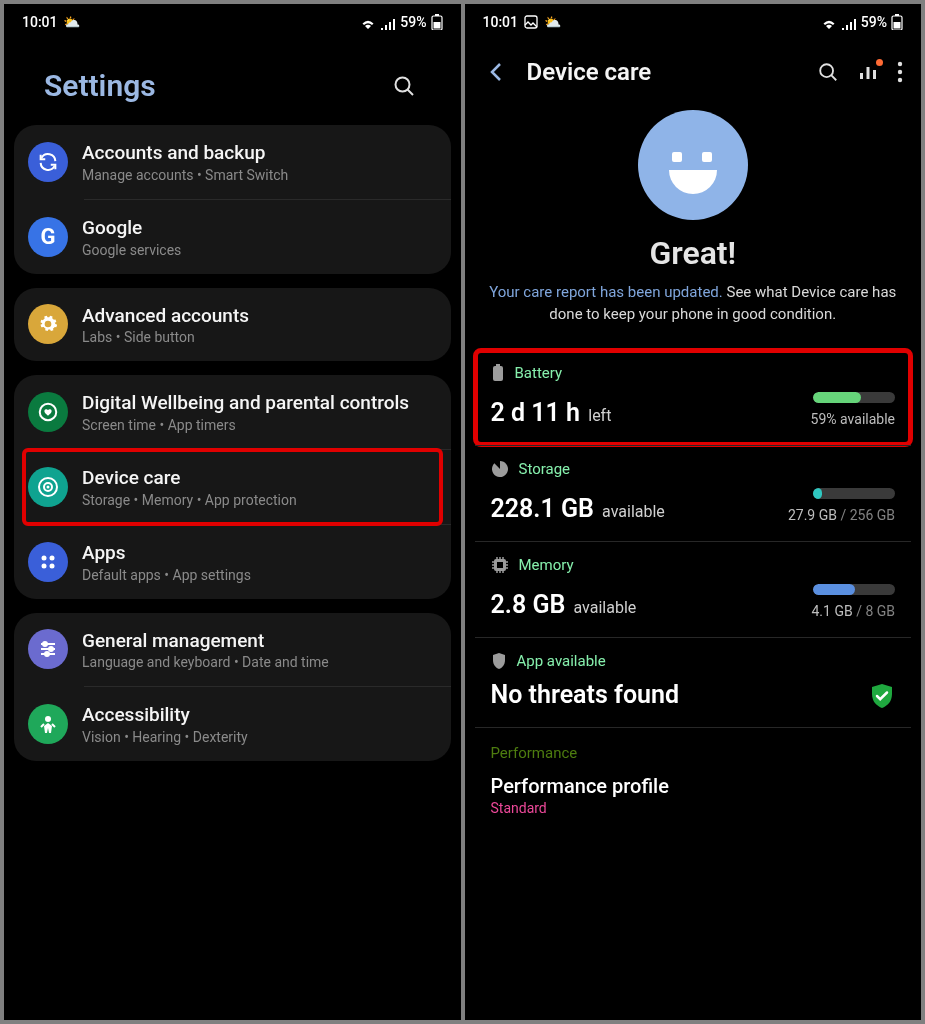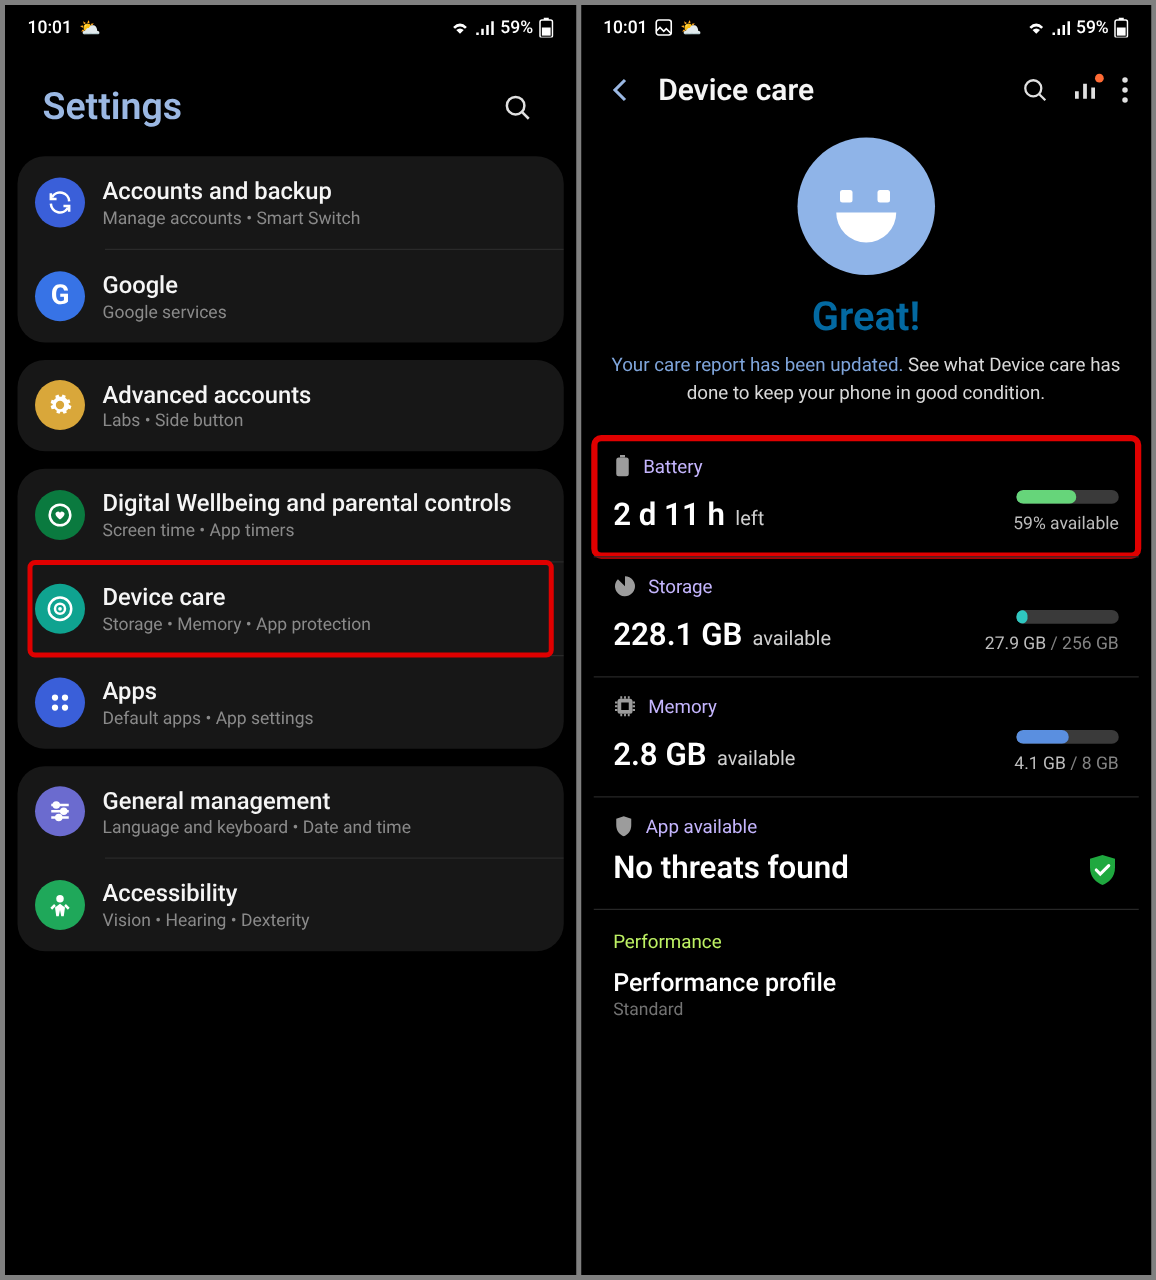--- a/index.html
+++ b/index.html
@@ -2,25 +2,25 @@
 <html><head>
 <meta charset="utf-8">
 <style>
 * { margin: 0; padding: 0; box-sizing: border-box; font-family: -apple-system, BlinkMacSystemFont, "Segoe UI", Roboto, sans-serif; }
 body { background: #808080; display: flex; gap: 4px; padding: 4px; width: 925px; height: 1024px; }
 .phone { flex: 1; background: #000; display: flex; flex-direction: column; overflow: hidden; border-radius: 0; }
 
 
 .status-bar { height: 36px; display: flex; align-items: center; justify-content: space-between; padding: 0 18px; color: #fff; font-size: 14px; font-weight: 500; }
 .status-left { display: flex; align-items: center; gap: 6px; }
-.status-right { display: flex; align-items: center; gap: 4px; }
+.status-right { display: flex; align-items: flex-end; gap: 4px; }
 .status-right svg { display: block; }
 
 
-.settings-header { display: flex; align-items: center; justify-content: space-between; padding: 28px 30px 22px; }
+.settings-header { display: flex; align-items: center; justify-content: space-between; padding: 28px 40px 22px; }
 .settings-title { color: #9bb8e3; font-size: 30px; font-weight: 600; }
 .search-icon-btn { width: 34px; height: 34px; display: flex; align-items: center; justify-content: center; }
 
 .card { background: #171717; margin: 0 10px 14px; border-radius: 22px; overflow: hidden; }
 .item { display: flex; align-items: center; padding: 16px 14px; gap: 14px; }
 .item-wrap { position: relative; }
 .item-wrap.hl { outline: 4px solid #e00000; outline-offset: -2px; border-radius: 4px; margin: 0 10px; }
 .item-wrap.hl .item { padding-left: 4px; padding-right: 4px; }
 .item-icon { width: 40px; height: 40px; border-radius: 20px; display: flex; align-items: center; justify-content: center; flex-shrink: 0; }
 .item-text { flex: 1; min-width: 0; }
@@ -44,45 +44,45 @@
 .dc-title { color: #f5f5f5; font-size: 24px; font-weight: 600; flex: 1; }
 .dc-actions { display: flex; align-items: center; gap: 18px; }
 .dc-action { display: flex; align-items: center; justify-content: center; position: relative; }
 .notif-dot { position: absolute; top: -2px; right: -4px; width: 7px; height: 7px; background: #ff6b35; border-radius: 50%; }
 
 .dc-hero { display: flex; flex-direction: column; align-items: center; padding: 14px 22px 18px; text-align: center; }
 .dc-face { width: 110px; height: 110px; border-radius: 55px; background: #8fb4e8; position: relative; margin-bottom: 14px; }
 .dc-face::before, .dc-face::after { content: ""; position: absolute; background: #fff; }
 .dc-face::before { width: 10px; height: 10px; border-radius: 2px; top: 42px; left: 34px; box-shadow: 30px 0 0 #fff; }
 .dc-face::after { width: 48px; height: 24px; border-radius: 0 0 26px 26px; top: 60px; left: 31px; }
-.dc-great { color: #0369a1; font-size: 32px; font-weight: 600; margin-bottom: 10px; }
+.dc-great { color: #e5e5e5; font-size: 32px; font-weight: 600; margin-bottom: 10px; }
 .dc-desc { font-size: 15px; line-height: 1.45; color: #d9d9d9; }
 .dc-desc .link { color: #7fa5db; }
 
 .dc-list { padding: 6px 10px 0; }
 .dc-row { padding: 14px 16px 18px; position: relative; }
 .dc-row + .dc-row-wrap .dc-row, .dc-row-wrap + .dc-row-wrap .dc-row { border-top: 1px solid #272727; }
 .dc-row-wrap.hl { outline: 5px solid #e00000; outline-offset: -3px; border-radius: 6px; }
-.dc-row-head { display: flex; align-items: flex-end; gap: 10px; color: #c4b5fd; font-size: 15px; margin-bottom: 10px; }
+.dc-row-head { display: flex; align-items: flex-end; gap: 10px; color: #86efac; font-size: 15px; margin-bottom: 10px; }
 .dc-row-body { display: flex; align-items: flex-end; justify-content: space-between; gap: 10px; }
 .dc-big { color: #fff; font-size: 25px; font-weight: 600; }
 .dc-big .unit { font-size: 16px; font-weight: 400; color: #d0d0d0; margin-left: 2px; }
 .dc-right-col { display: flex; flex-direction: column; align-items: flex-end; gap: 8px; }
 .dc-sub { color: #bdbdbd; font-size: 14px; }
 .dc-sub .lite { color: #838383; }
 .pill { width: 82px; height: 11px; background: #3a3a3a; border-radius: 6px; overflow: hidden; position: relative; }
 .pill-fill { height: 100%; border-radius: 6px; }
 .pill-fill.green { background: #66d57a; width: 59%; }
 .pill-fill.teal { background: #2fc7c0; width: 11%; }
 .pill-fill.blue { background: #5a8fe0; width: 51%; }
 .shield-ok { width: 26px; height: 26px; }
 
-.perf-head { color: #bef264; font-size: 15px; padding: 16px 16px 8px; border-top: 1px solid #272727; }
+.perf-head { color: #4d7c0f; font-size: 15px; padding: 16px 16px 8px; border-top: 1px solid #272727; }
 .perf-title { color: #fff; font-size: 20px; font-weight: 500; padding: 4px 16px 0; }
-.perf-sub { color: #737373; font-size: 14px; padding: 2px 16px 0; }
+.perf-sub { color: #ec4899; font-size: 14px; padding: 2px 16px 0; }
 </style>
 </head>
 <body>
 
 <div class="phone">
   <div class="status-bar">
     <div class="status-left">
       <span>10:01</span>
       <span>⛅</span>
     </div>

